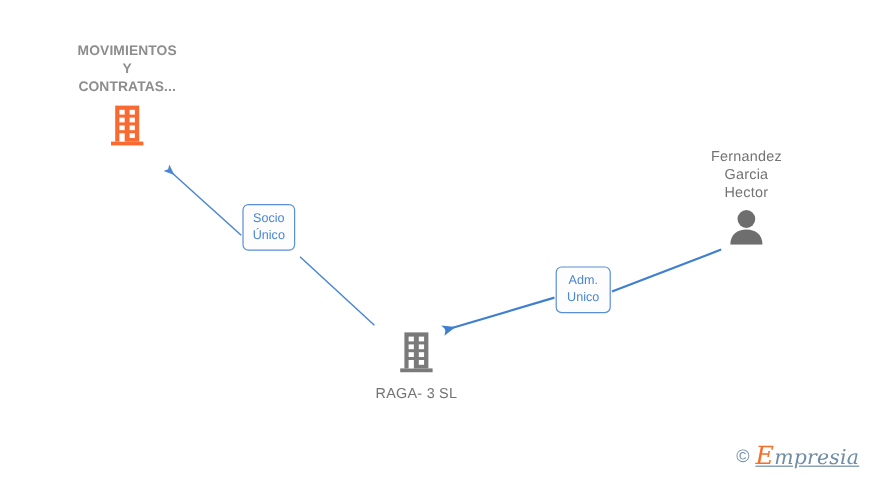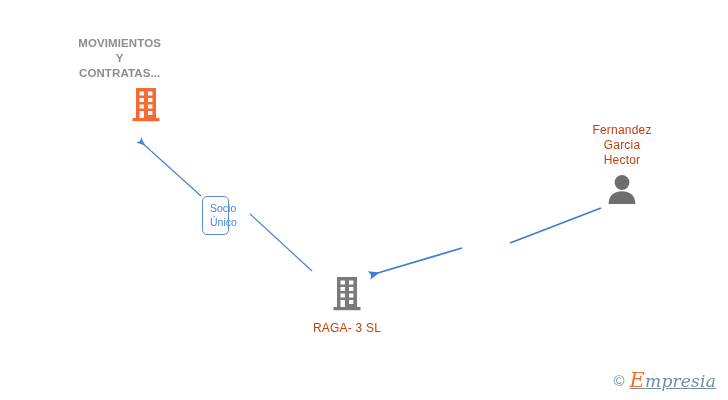--- a/index.html
+++ b/index.html
@@ -38,51 +38,51 @@
     line-height: 15px;
     color: #8d8d8d;
     text-align: center;
     font-weight: bold;
     letter-spacing: .1px;
     white-space: pre-line;
   }
   .node-label.regular {
     font-weight: normal;
     font-size: 12px;
-    color: #c2410c;
+    color: #737373;
     letter-spacing: .2px;
   }
   .node-icon {
     margin-top: 6px;
     line-height: 0;
   }
   .node.below-label .node-label {
     margin-top: 10px;
   }
 
   
-  #node-movimientos { left: 11px; top: 36px; align-items: flex-end; }
+  #node-movimientos { left: 31px; top: 36px; }
   #node-raga        { left: 272px; top: 270px; }
   #node-fernandez   { left: 547px; top: 123px; }
 
   
   .rel-box {
     position: absolute;
     border: 1.3px solid #5a8fd6;
     border-radius: 5px;
     background: #fdfdfe;
     color: #4a86d4;
     font-size: 10.5px;
     line-height: 14px;
     text-align: center;
     padding: 4px 7px 5px 7px;
     white-space: pre-line;
     box-sizing: border-box;
   }
-  #rel-socio-unico { left: 202px; top: 196px; width: 27px; }
+  #rel-socio-unico { left: 202px; top: 170px; width: 44px; }
   #rel-adm-unico   { left: 463px; top: 222px; width: 46px; }
 
   
   #watermark {
     position: absolute;
     right: 12px;
     bottom: 8px;
     display: flex;
     align-items: center;
     gap: 5px;
@@ -177,19 +177,21 @@
       <svg width="34" height="30" viewBox="0 0 34 30" xmlns="http://www.w3.org/2000/svg">
         <circle cx="17" cy="8.5" r="7.4" fill="#6e6e6e"></circle>
         <path d="M3.6,30 C3.6,21.2 9.6,17.3 17,17.3 C24.4,17.3 30.4,21.2 30.4,30 Z" fill="#6e6e6e"></path>
       </svg>
     </div>
   </div>
 
   <div class="rel-box" id="rel-socio-unico">Socio
 Único</div>
 
+  <div class="rel-box" id="rel-adm-unico">Adm.
+Unico</div>
 
   <div id="watermark">
     <span class="copy">©</span>
     <span class="brand"><span class="cap">E</span><span>mpresia</span></span>
   </div>
 
 </div>
 
 </body></html>

